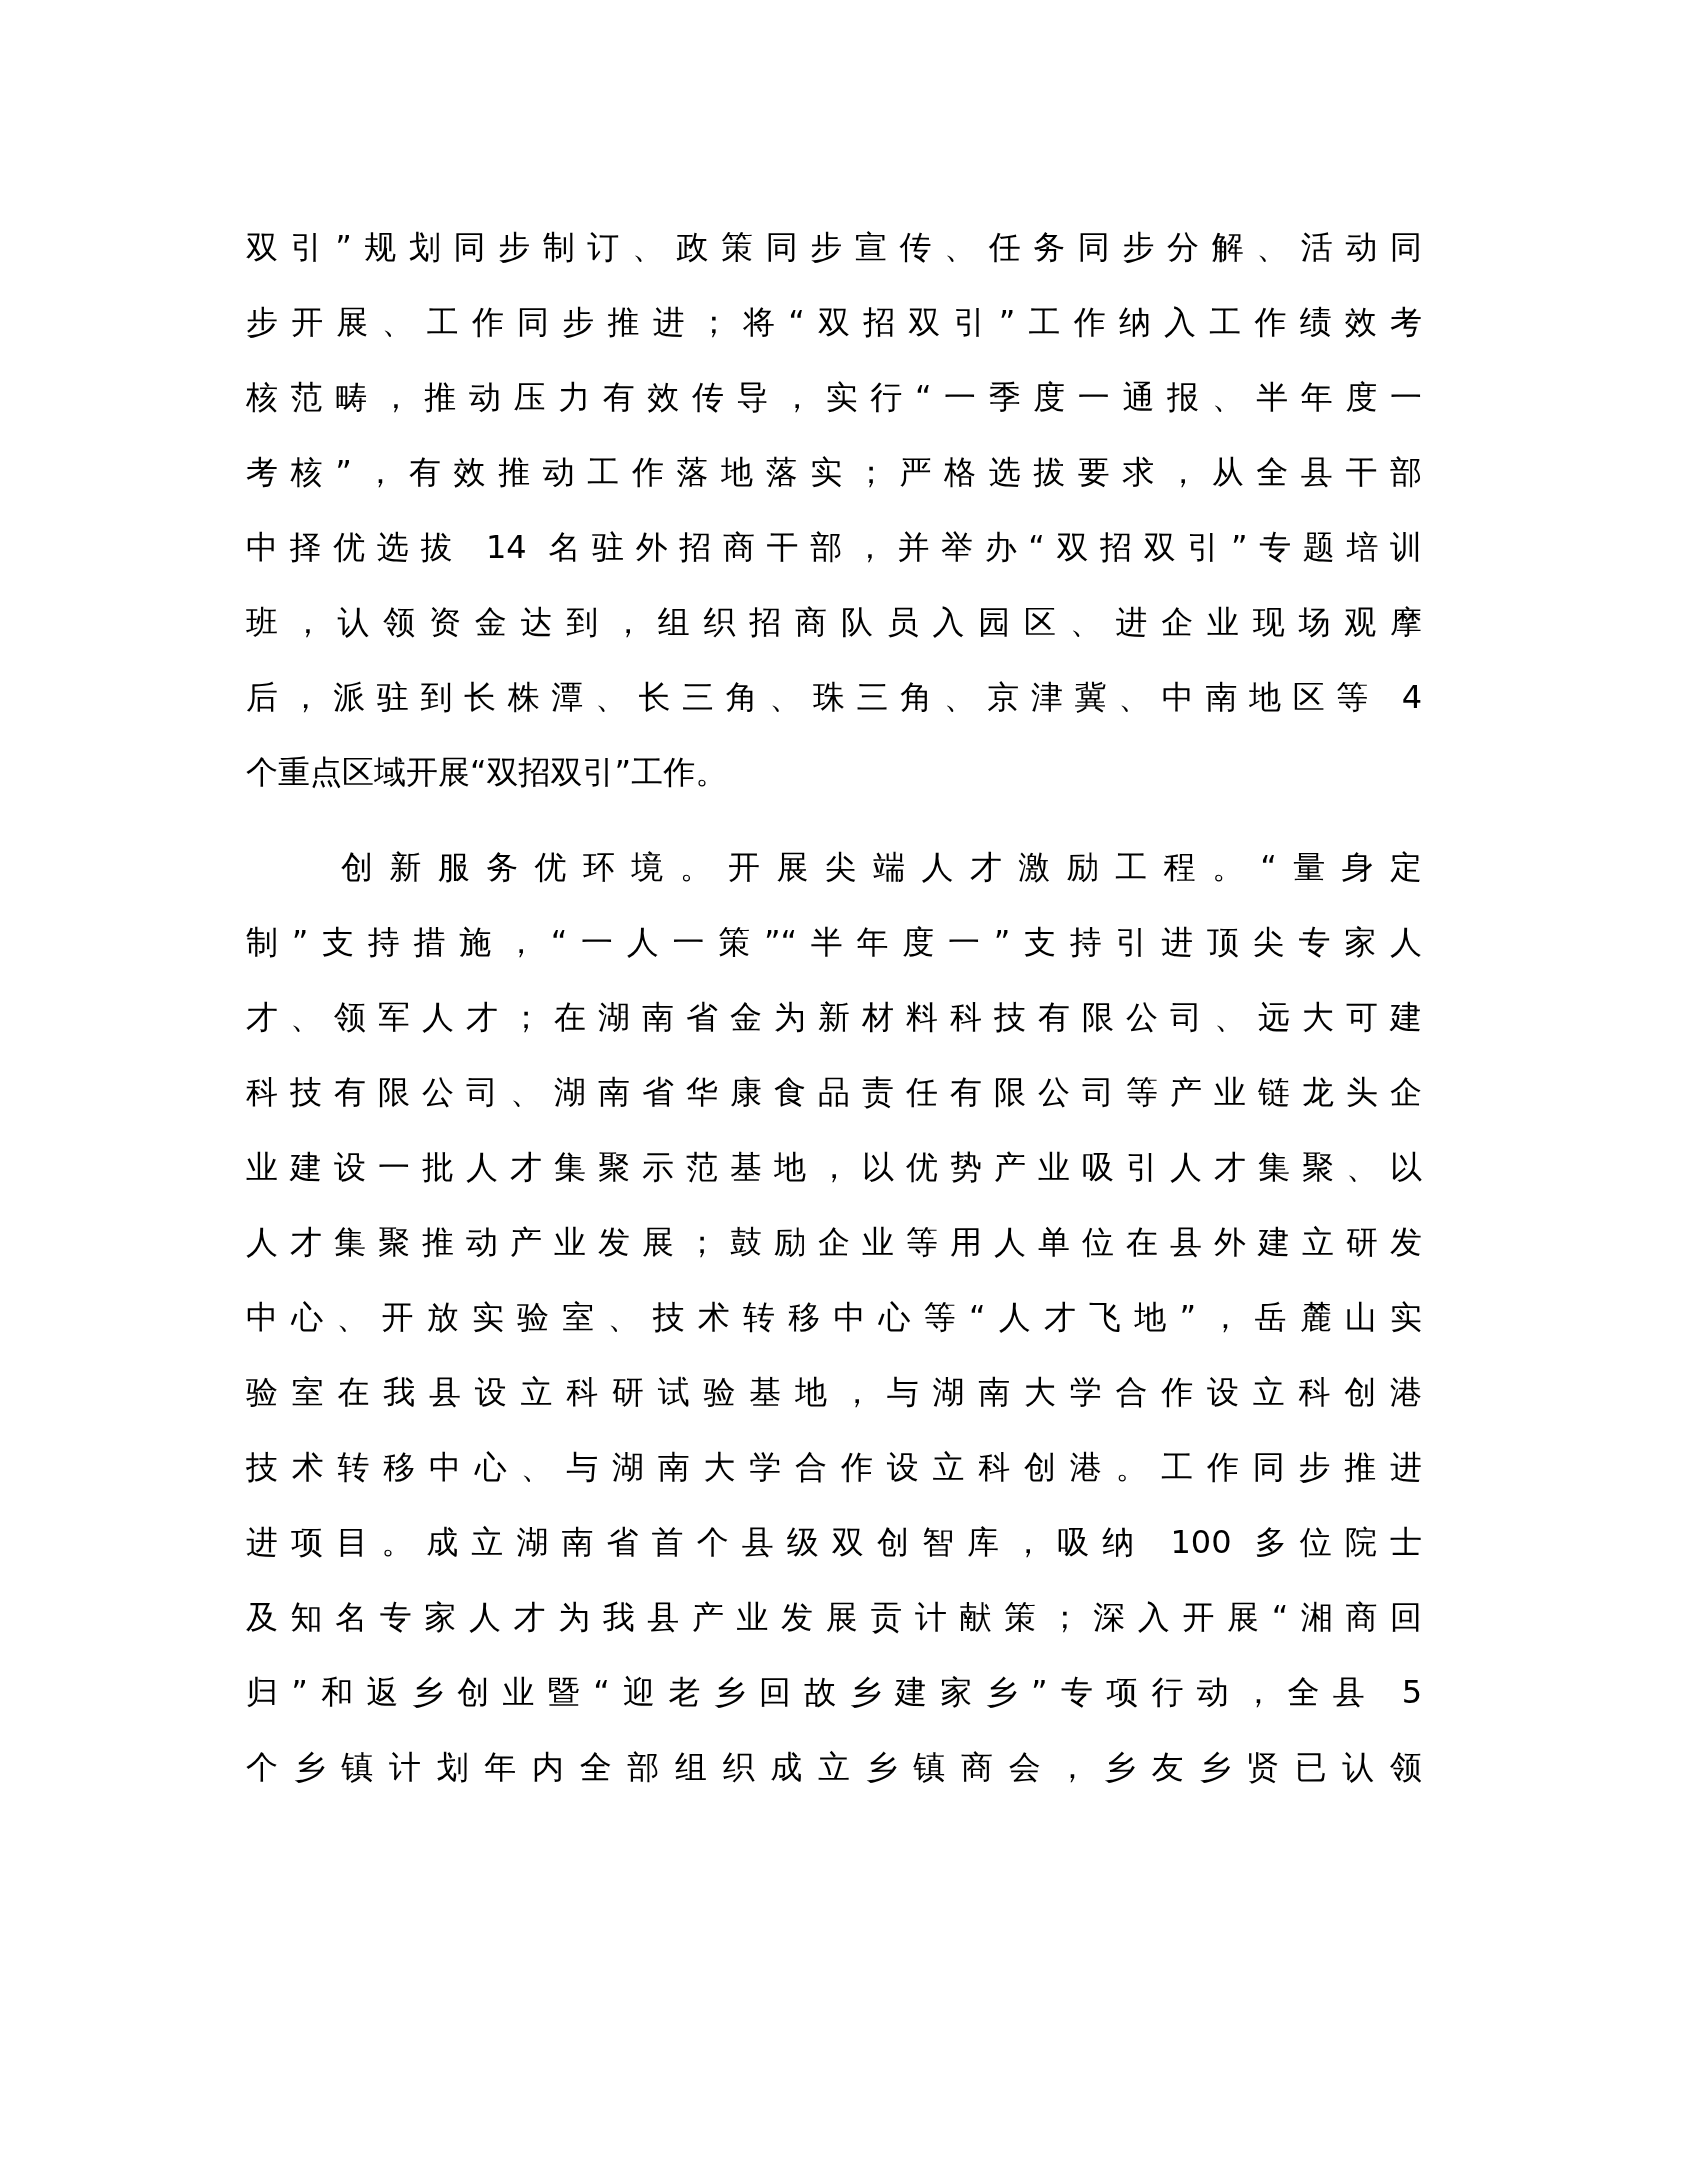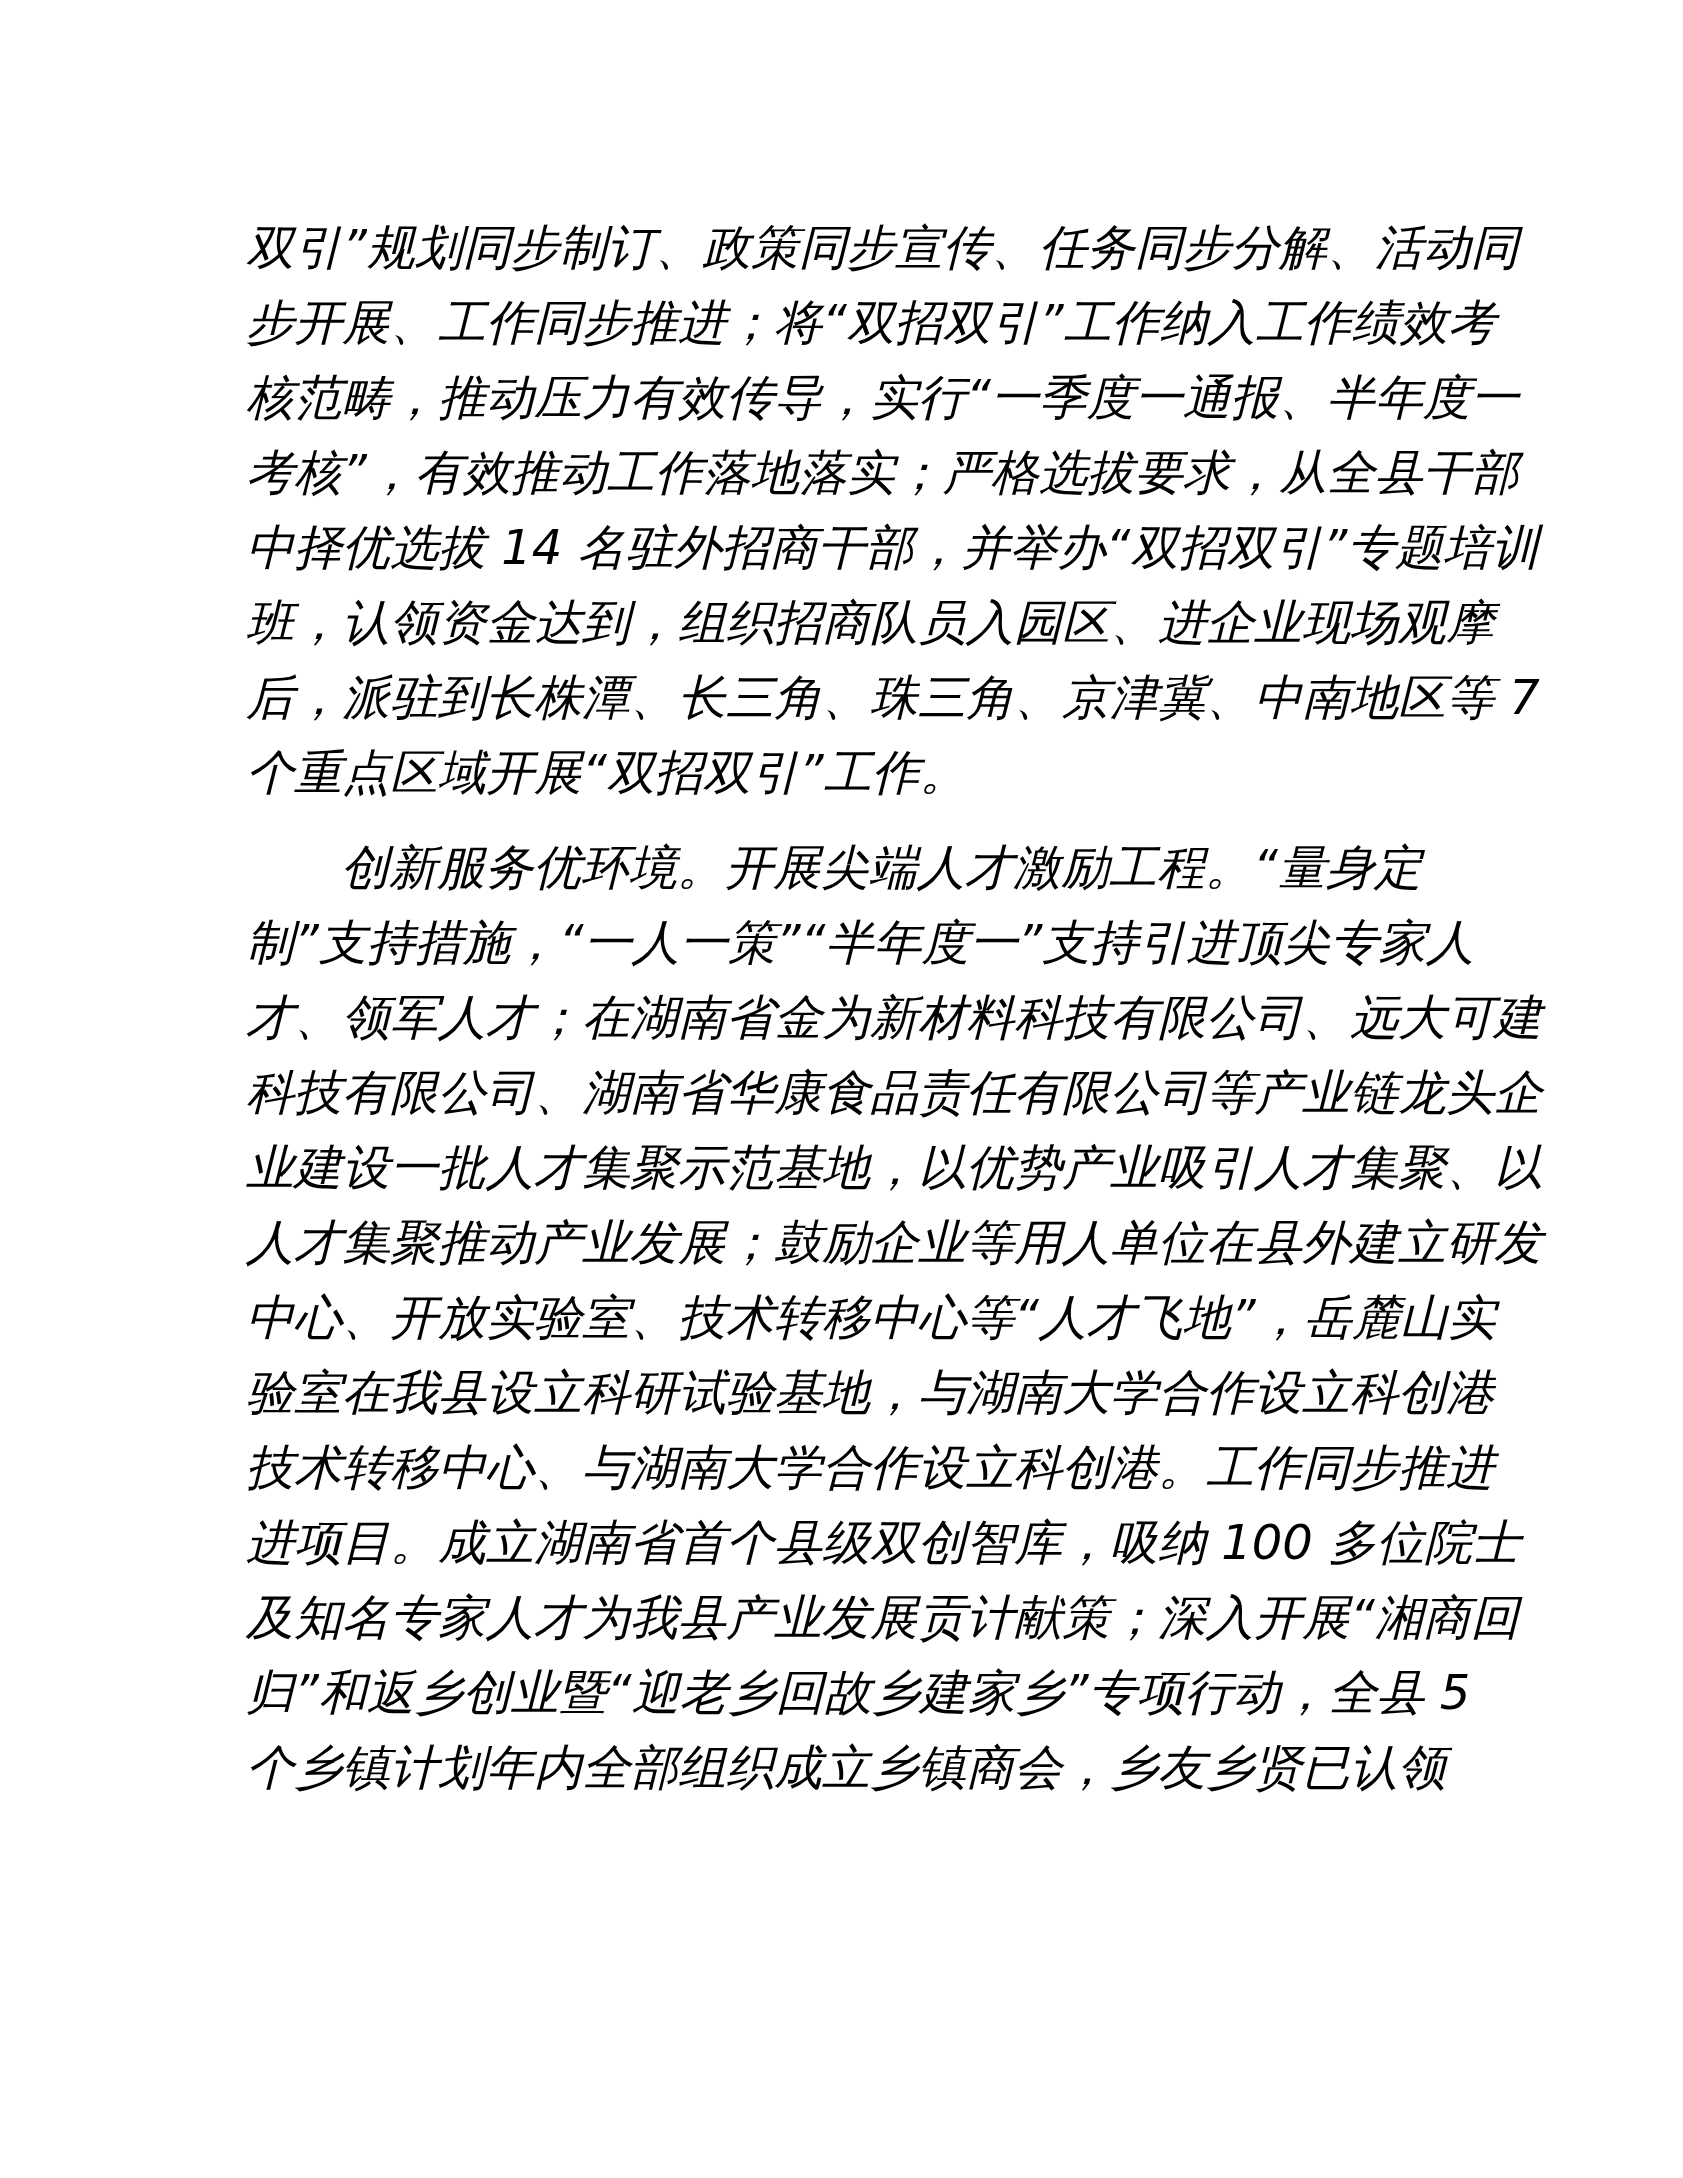--- a/index.html
+++ b/index.html
@@ -1,37 +1,37 @@
 <!DOCTYPE html>
 <html><head>
 <meta charset="utf-8">
 <style>
   html, body { margin:0; padding:0; background:#ffffff; }
   body { width:1683px; height:2178px; position:relative; overflow:hidden;
          font-family:"DejaVu Sans","Liberation Sans",sans-serif; color:#000; }
   .page { position:absolute; left:246px; width:1176px; top:210px; }
   .para { margin:0; }
   .para + .para { margin-top:20px; }
-  .line { display:block; height:75px; line-height:75px; font-size:48px;
-          white-space:nowrap; text-align:justify; text-align-last:justify;font-style:italic; }
+  .line { display:block; height:75px; line-height:75px; font-size:32px;
+          white-space:nowrap; text-align:justify; text-align-last:justify; }
   .line.last { text-align-last:left; }
   .line.indent { padding-left:95px; }
 </style>
 </head>
 <body>
 
 <div class="page">
   <div class="para">
     <span class="line">双引”规划同步制订、政策同步宣传、任务同步分解、活动同</span>
     <span class="line">步开展、工作同步推进；将“双招双引”工作纳入工作绩效考</span>
     <span class="line">核范畴，推动压力有效传导，实行“一季度一通报、半年度一</span>
     <span class="line">考核”，有效推动工作落地落实；严格选拔要求，从全县干部</span>
     <span class="line">中择优选拔 14 名驻外招商干部，并举办“双招双引”专题培训</span>
     <span class="line">班，认领资金达到，组织招商队员入园区、进企业现场观摩</span>
-    <span class="line">后，派驻到长株潭、长三角、珠三角、京津冀、中南地区等 7</span>
+    <span class="line">后，派驻到长株潭、长三角、珠三角、京津冀、中南地区等 4</span>
     <span class="line last">个重点区域开展“双招双引”工作。</span>
   </div>
   <div class="para">
     <span class="line indent">创新服务优环境。开展尖端人才激励工程。“量身定</span>
     <span class="line">制”支持措施，“一人一策”“半年度一”支持引进顶尖专家人</span>
     <span class="line">才、领军人才；在湖南省金为新材料科技有限公司、远大可建</span>
     <span class="line">科技有限公司、湖南省华康食品责任有限公司等产业链龙头企</span>
     <span class="line">业建设一批人才集聚示范基地，以优势产业吸引人才集聚、以</span>
     <span class="line">人才集聚推动产业发展；鼓励企业等用人单位在县外建立研发</span>
     <span class="line">中心、开放实验室、技术转移中心等“人才飞地”，岳麓山实</span>

